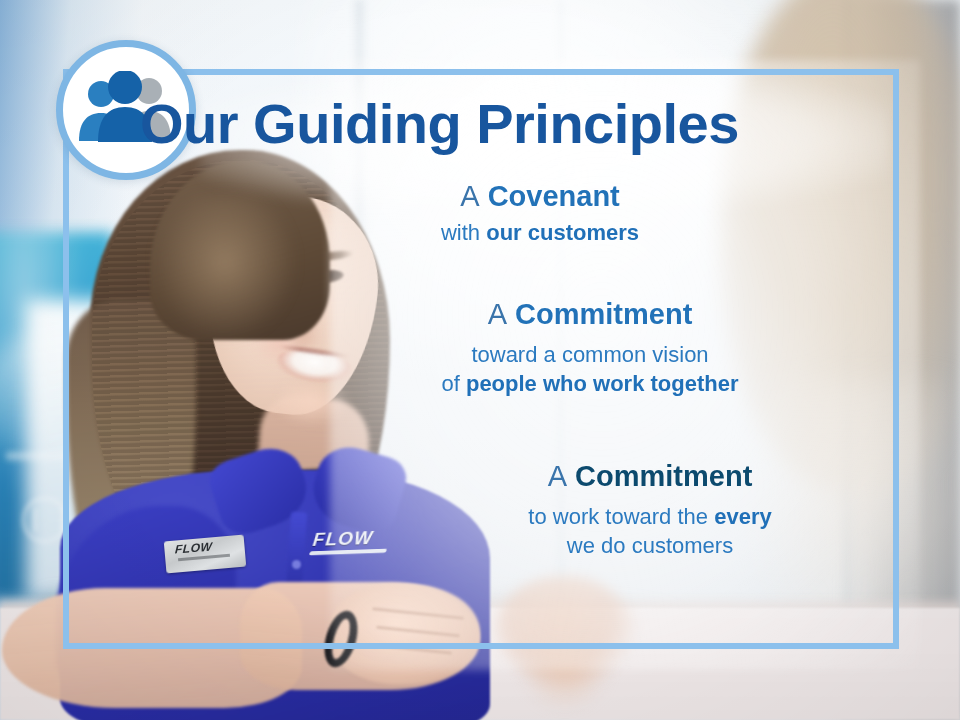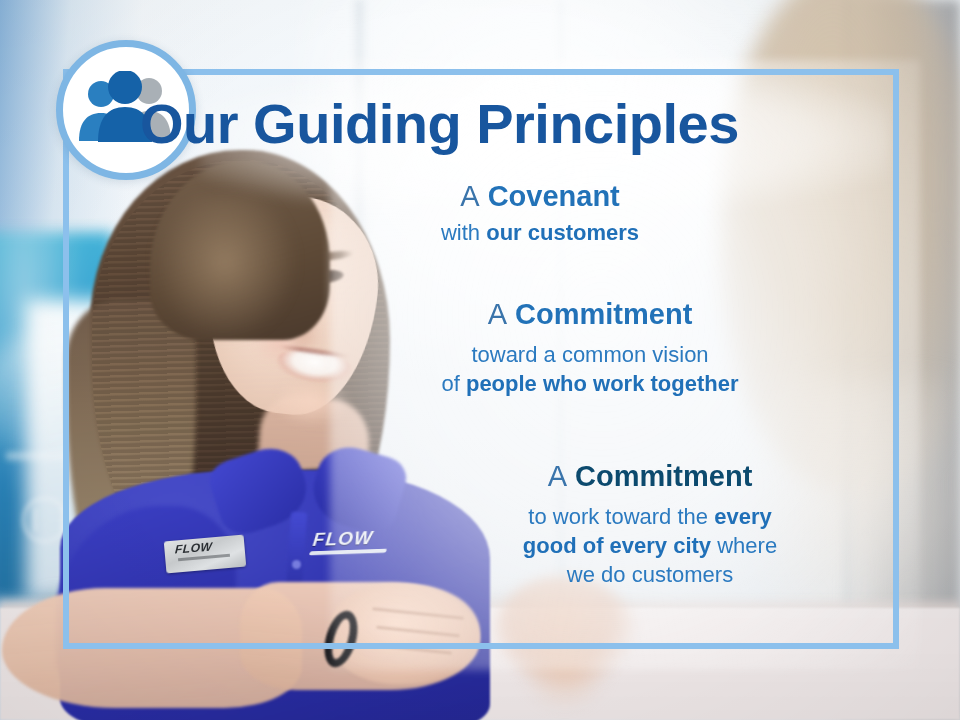--- a/index.html
+++ b/index.html
@@ -535,18 +535,17 @@
       </div>
   </div>
 
   <div class="block" id="blk-commitment">
     <div class="head">
       <span class="lead">A</span>
       <span class="word" style="color: #0c4a6e;">Commitment</span>
     </div>
     <div class="sub" style="color: rgb(43, 122, 192);">
         <div><span>to work toward the </span><b>every</b></div>
-        <div><b>good of every city</b><span> where</span></div>
         <div><span>we do customers</span></div>
       </div>
   </div>
 
 </div>
 
 </body></html>

